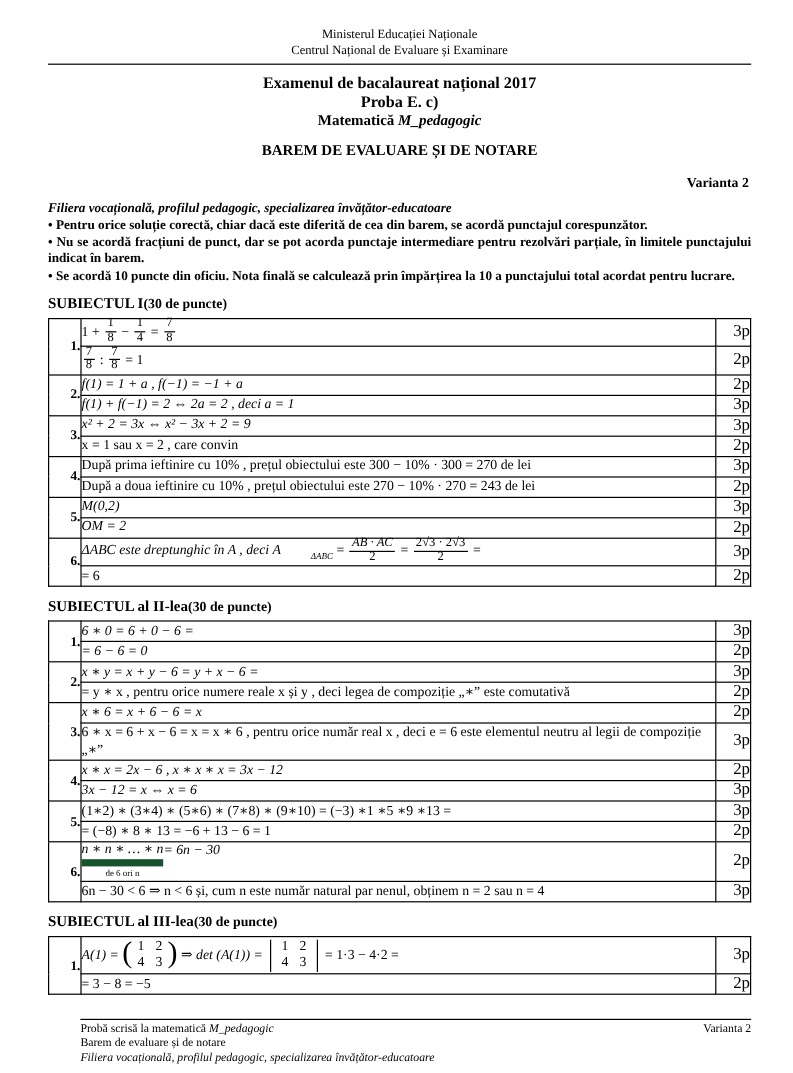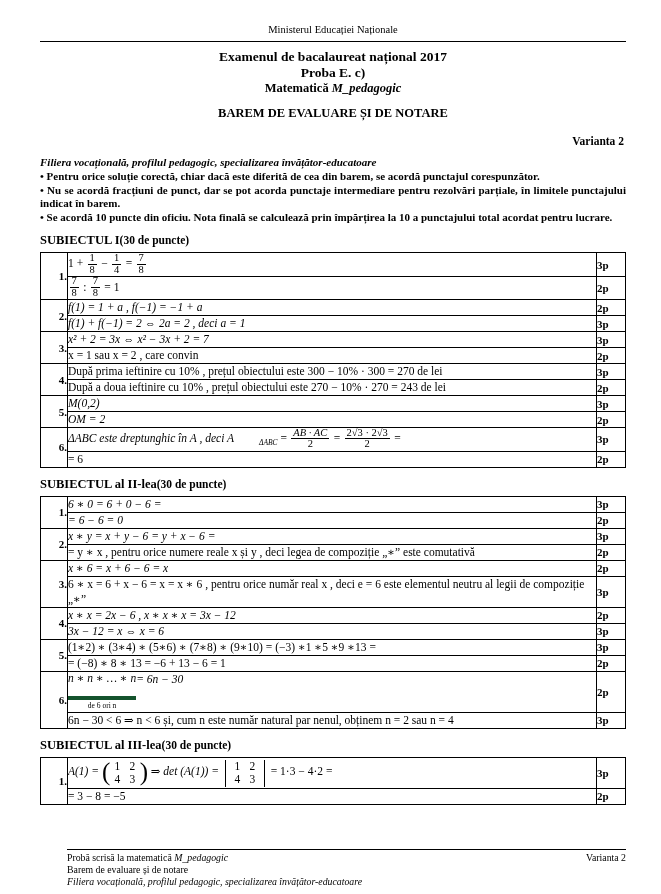--- a/index.html
+++ b/index.html
@@ -109,23 +109,23 @@
     font-size: 11px;
     padding: 1px 4px 0 0;
   }
   td.bodycell {
     padding: 2px 4px 2px 7px;
     font-size: 11.5px;
     line-height: 15px;
   }
   td.ptscell {
     width: 28px;
-    text-align: left;
-    font-weight: bold;
-    font-size: 11px;
+    text-align: right;
+    font-weight: normal;
+    font-size: 14px;
     padding: 1px 0;
   }
   .line { white-space: nowrap; }
   .wrapline { white-space: normal; }
   
   .mi { font-style: italic; }
   .frac {
     display: inline-block;
     vertical-align: middle;
     text-align: center;
@@ -175,22 +175,22 @@
   .bar-l { left: 2px; }
   .bar-r { right: 2px; }
   .underbrace {
     display: inline-block;
     text-align: center;
     vertical-align: top;
     line-height: 12px;
   }
   .underbrace .top {
     display: block;
-    border-bottom: 4px solid #14532d;
-    padding-bottom: 12px;
+    border-bottom: 6px solid #14532d;
+    padding-bottom: 2px;
   }
   .underbrace .lbl {
     display: block;
     font-size: 7.5px;
     margin-top: 0px;
   }
   .sub-small { font-size: 7.5px; vertical-align: sub; padding-left: 25px; }
   
   .footer {
     position: absolute;
@@ -222,20 +222,21 @@
     padding-left: 40px;
   }
 </style>
 </head>
 <body>
 
 <div class="page">
 
   <div class="ministry">
     <div>Ministerul Educației Naționale</div>
+    <div>Centrul Național de Evaluare și Examinare</div>
   </div>
   <div class="hrule"></div>
 
   <div class="exam-title">Examenul de bacalaureat național 2017</div>
   <div class="exam-sub">Proba E. c)</div>
 
   <div class="subject-line">
     <span>Matematică </span><span class="ital">M_pedagogic</span>
   </div>
 
@@ -286,21 +287,21 @@
       <td class="bodycell mi">f(1) = 1 + a ,  f(−1) = −1 + a</td>
       <td class="ptscell">2p</td>
     </tr>
     <tr>
       <td class="bodycell mi">f(1) + f(−1) = 2 ⇔  2a = 2 , deci  a = 1</td>
       <td class="ptscell">3p</td>
     </tr>
 
     <tr>
       <td class="numcell" rowspan="2">3.</td>
-      <td class="bodycell mi">x² + 2 = 3x ⇔  x² − 3x + 2 = 7</td>
+      <td class="bodycell mi">x² + 2 = 3x ⇔  x² − 3x + 2 = 9</td>
       <td class="ptscell">3p</td>
     </tr>
     <tr>
       <td class="bodycell">x = 1  sau  x = 2 , care convin</td>
       <td class="ptscell">2p</td>
     </tr>
 
     <tr>
       <td class="numcell" rowspan="2">4.</td>
       <td class="bodycell">După prima ieftinire cu 10% , prețul obiectului este  300 − 10% · 300 = 270  de lei</td>

